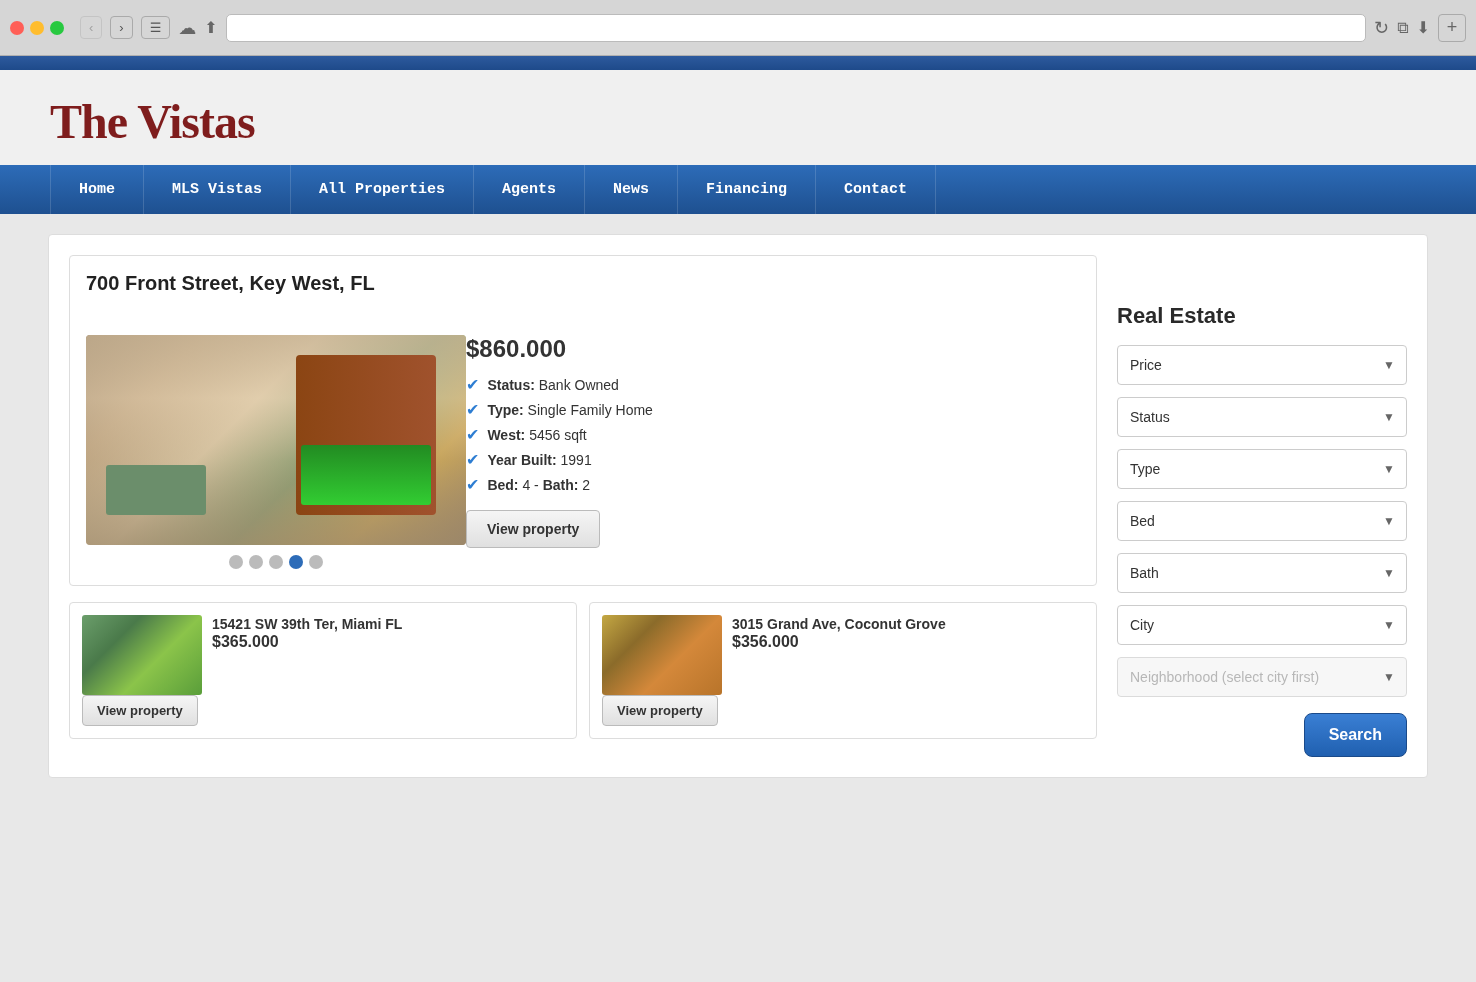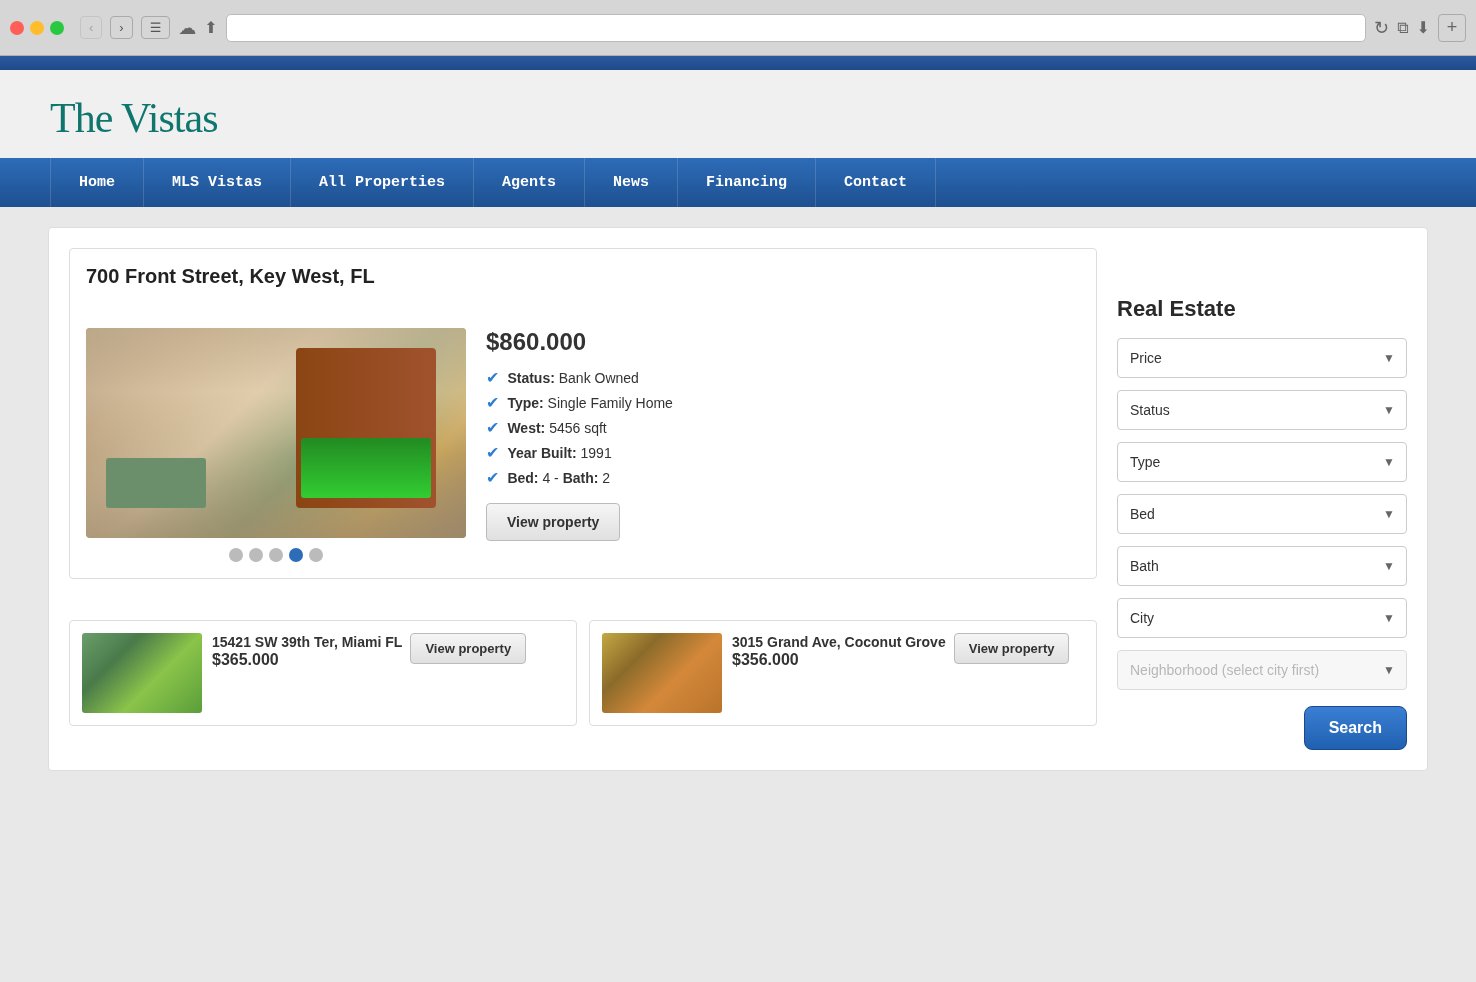--- a/index.html
+++ b/index.html
@@ -92,23 +92,23 @@
       height: 14px;
       background: linear-gradient(to bottom, #2d5a9e, #1e4a8a);
     }
 
     
     .site-header {
       background: #f0f0f0;
       padding: 24px 50px 16px 50px;
     }
     .site-title {
-      font-size: 42px;
-      font-weight: 400;
-      color: #0f766e;
+      font-size: 48px;
+      font-weight: 700;
+      color: #7f1d1d;
       font-family: Georgia, serif;
       letter-spacing: -1px;
     }
 
     
     .main-nav {
       background: linear-gradient(to bottom, #2d6cb8, #1e5090);
       display: flex;
       padding: 0 50px;
     }
@@ -156,21 +156,20 @@
       margin-bottom: 16px;
     }
     .property-address {
       font-size: 20px;
       font-weight: bold;
       color: #222;
       margin-bottom: 12px;
     }
     .property-main {
       display: flex;
-      gap: 20px;
       margin-top: 40px;
     }
     .property-image {
       width: 380px;
       height: 210px;
       background: linear-gradient(135deg, #8b7355 0%, #c4a882 20%, #e8d5b0 40%, #7a9e6b 60%, #d4a843 80%, #8b7355 100%);
       border-radius: 4px;
       position: relative;
       overflow: hidden;
     }
@@ -269,23 +268,21 @@
     .property-cards {
       display: flex;
       gap: 12px;
     }
     .property-card {
       flex: 1;
       border: 1px solid #ddd;
       border-radius: 4px;
       padding: 12px;
       display: flex;
-      flex-direction: row;
-      gap: 8px;
-      margin-top: 25px;
+      flex-direction: column;
     }
     .card-top {
       display: flex;
       gap: 10px;
       align-items: flex-start;
     }
     .card-image {
       width: 120px;
       height: 80px;
       border-radius: 3px;

